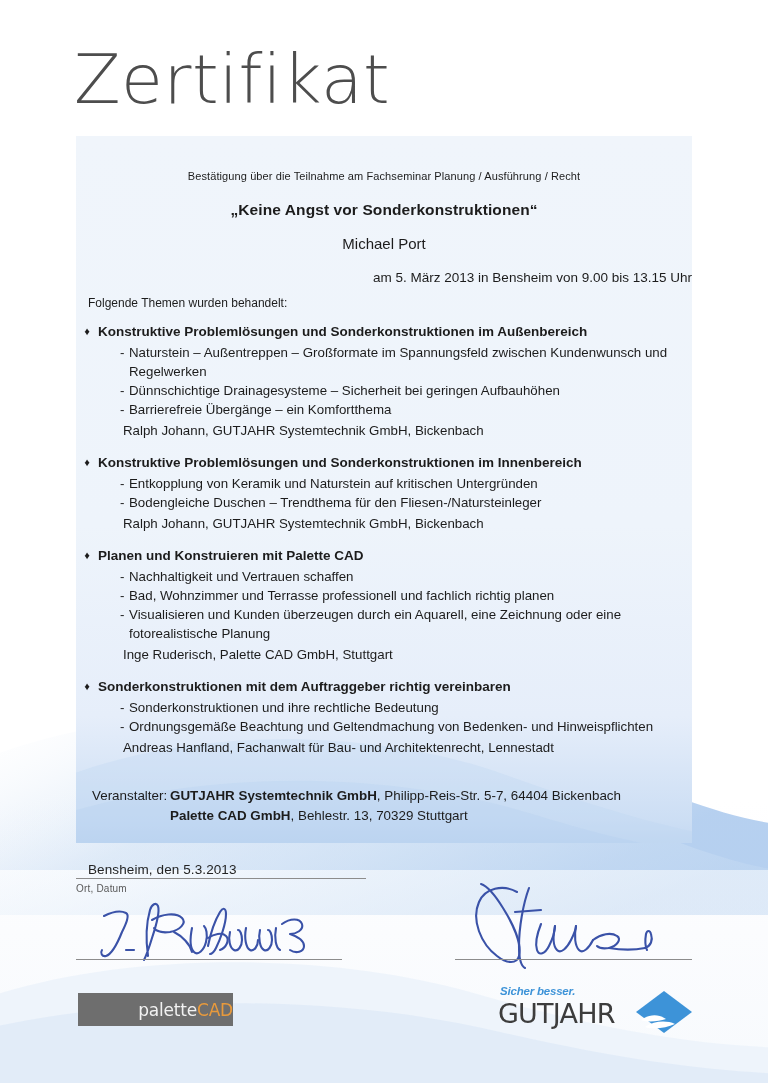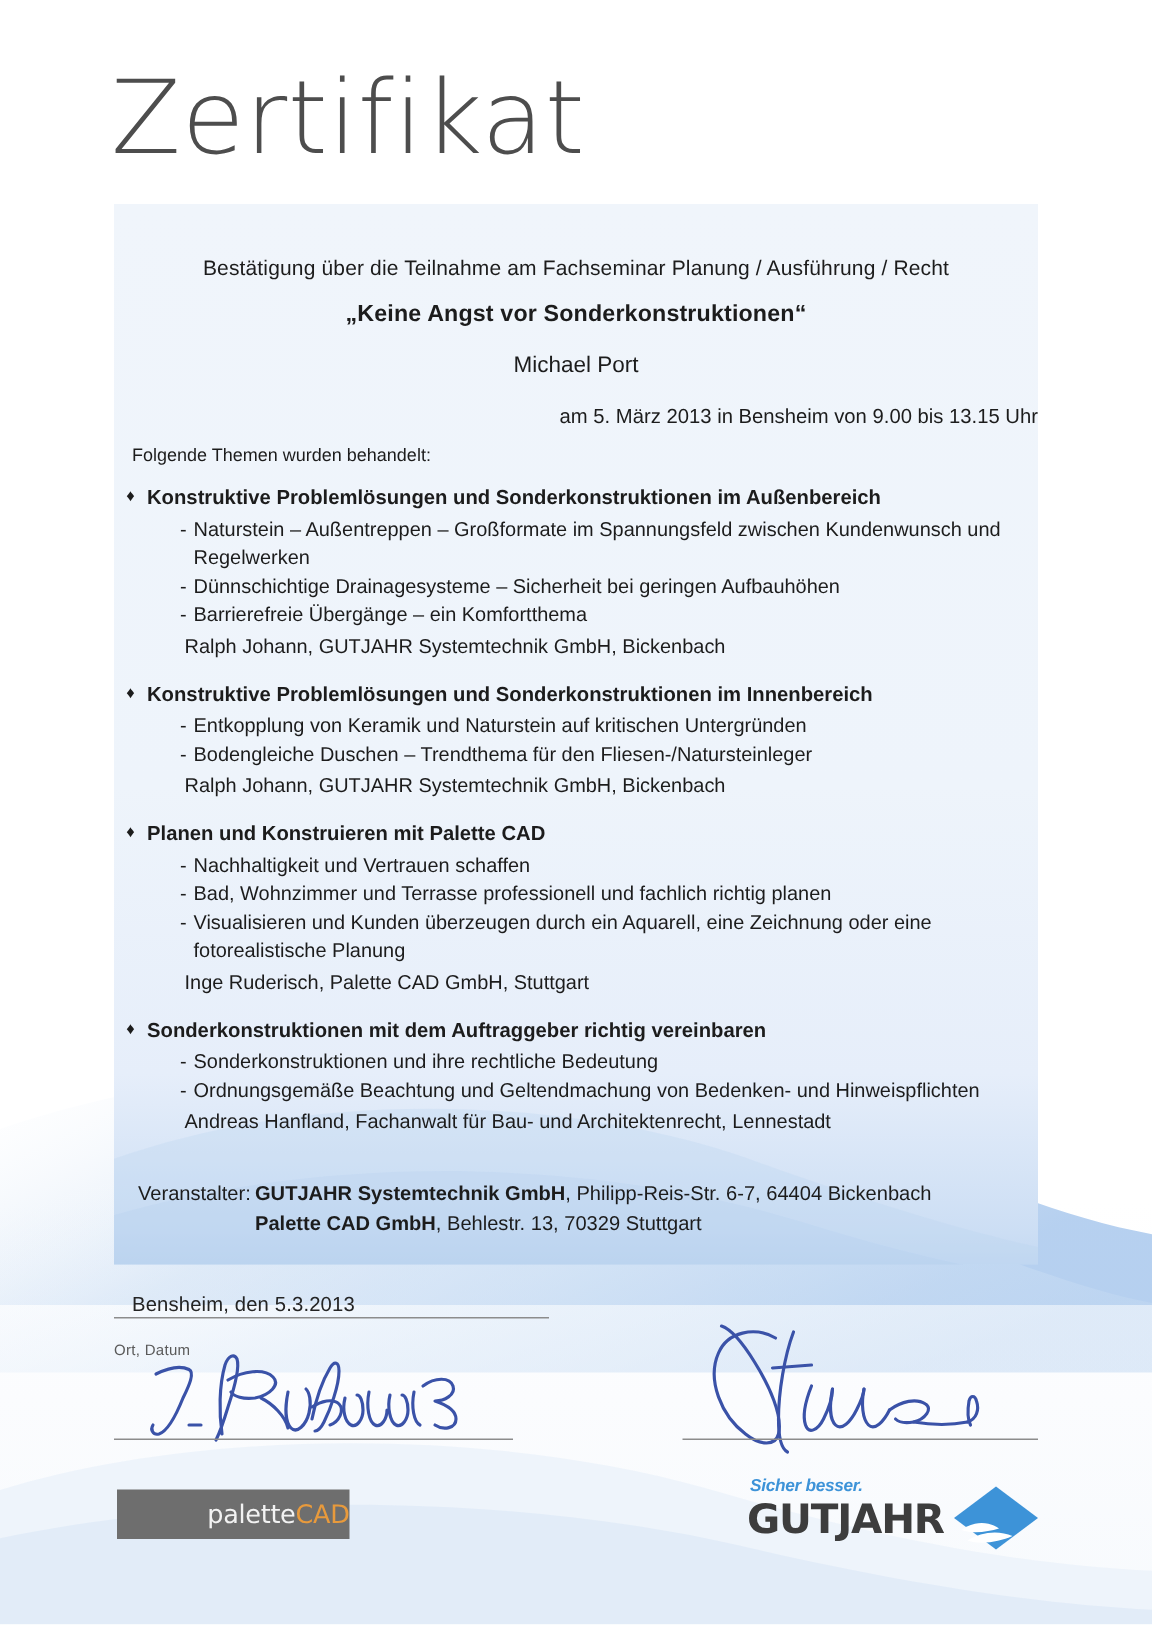--- a/index.html
+++ b/index.html
@@ -83,21 +83,21 @@
     opacity: .55;
   }
 
   
   .intro-line {
     position: absolute;
     top: 170px;
     left: 76px;
     width: 616px;
     text-align: center;
-    font-size: 14px;
+    font-size: 11px;
     letter-spacing: 0.1px;
     color: #1c1c1c;
   }
   .seminar-title {
     position: absolute;
     top: 201px;
     left: 76px;
     width: 616px;
     text-align: center;
     font-size: 15.5px;
@@ -208,21 +208,21 @@
     letter-spacing: .1px;
   }
   .rule {
     border-bottom: 1px solid #8c8c8c;
     width: 290px;
     margin-top: 1px;
   }
   .rule-caption {
     font-size: 10px;
     color: #5a5a5a;
-    margin-top: 16px;
+    margin-top: 4px;
     letter-spacing: .2px;
   }
   .sig-line-left {
     position: absolute;
     left: 76px;
     top: 959px;
     width: 266px;
     border-bottom: 1px solid #8c8c8c;
   }
   .sig-line-right {
@@ -292,21 +292,21 @@
     font-weight: bold;
     font-style: italic;
     color: #3d93d8;
     letter-spacing: -0.2px;
   }
   .gj-word {
     position: absolute;
     left: 0px;
     top: 13px;
     font-size: 27px;
-    font-weight: bold;
+    font-weight: normal;
     color: #3d3d3d;
     letter-spacing: -0.8px;
     font-family: "DejaVu Sans", sans-serif;
   }
   .gj-mark {
     position: absolute;
     left: 137px;
     top: 5px;
     width: 58px;
     height: 44px;
@@ -405,21 +405,21 @@
       <div class="topic-sub">
         <div class="sub-item"><span class="dash">-</span><span>Sonderkonstruktionen und ihre rechtliche Bedeutung</span></div>
         <div class="sub-item"><span class="dash">-</span><span>Ordnungsgemäße Beachtung und Geltendmachung von Bedenken- und Hinweispflichten</span></div>
       </div>
       <div class="topic-speaker">Andreas Hanfland, Fachanwalt für Bau- und Architektenrecht, Lennestadt</div>
     </div>
 
   </div>
 
   <div class="organizer">
-    <span class="org-label">Veranstalter:</span><span class="org-lines"><b>GUTJAHR Systemtechnik GmbH</b><span>, Philipp-Reis-Str. 6-7, 64404 Bickenbach</span><br><b>Palette CAD GmbH</b><span>, Behlestr. 13, 70329 Stuttgart</span></span>
+    <span class="org-label">Veranstalter:</span><span class="org-lines"><b>GUTJAHR Systemtechnik GmbH</b><span>, Philipp-Reis-Str. 5-7, 64404 Bickenbach</span><br><b>Palette CAD GmbH</b><span>, Behlestr. 13, 70329 Stuttgart</span></span>
   </div>
 
   <div class="sig-left">
     <div class="place-date">Bensheim, den 5.3.2013</div>
     <div class="rule"></div>
     <div class="rule-caption">Ort, Datum</div>
   </div>
 
   <svg class="sig-ink-left" viewBox="0 0 230 70">
     <g fill="none" stroke="#3a52a8" stroke-width="2.1" stroke-linecap="round" stroke-linejoin="round">

